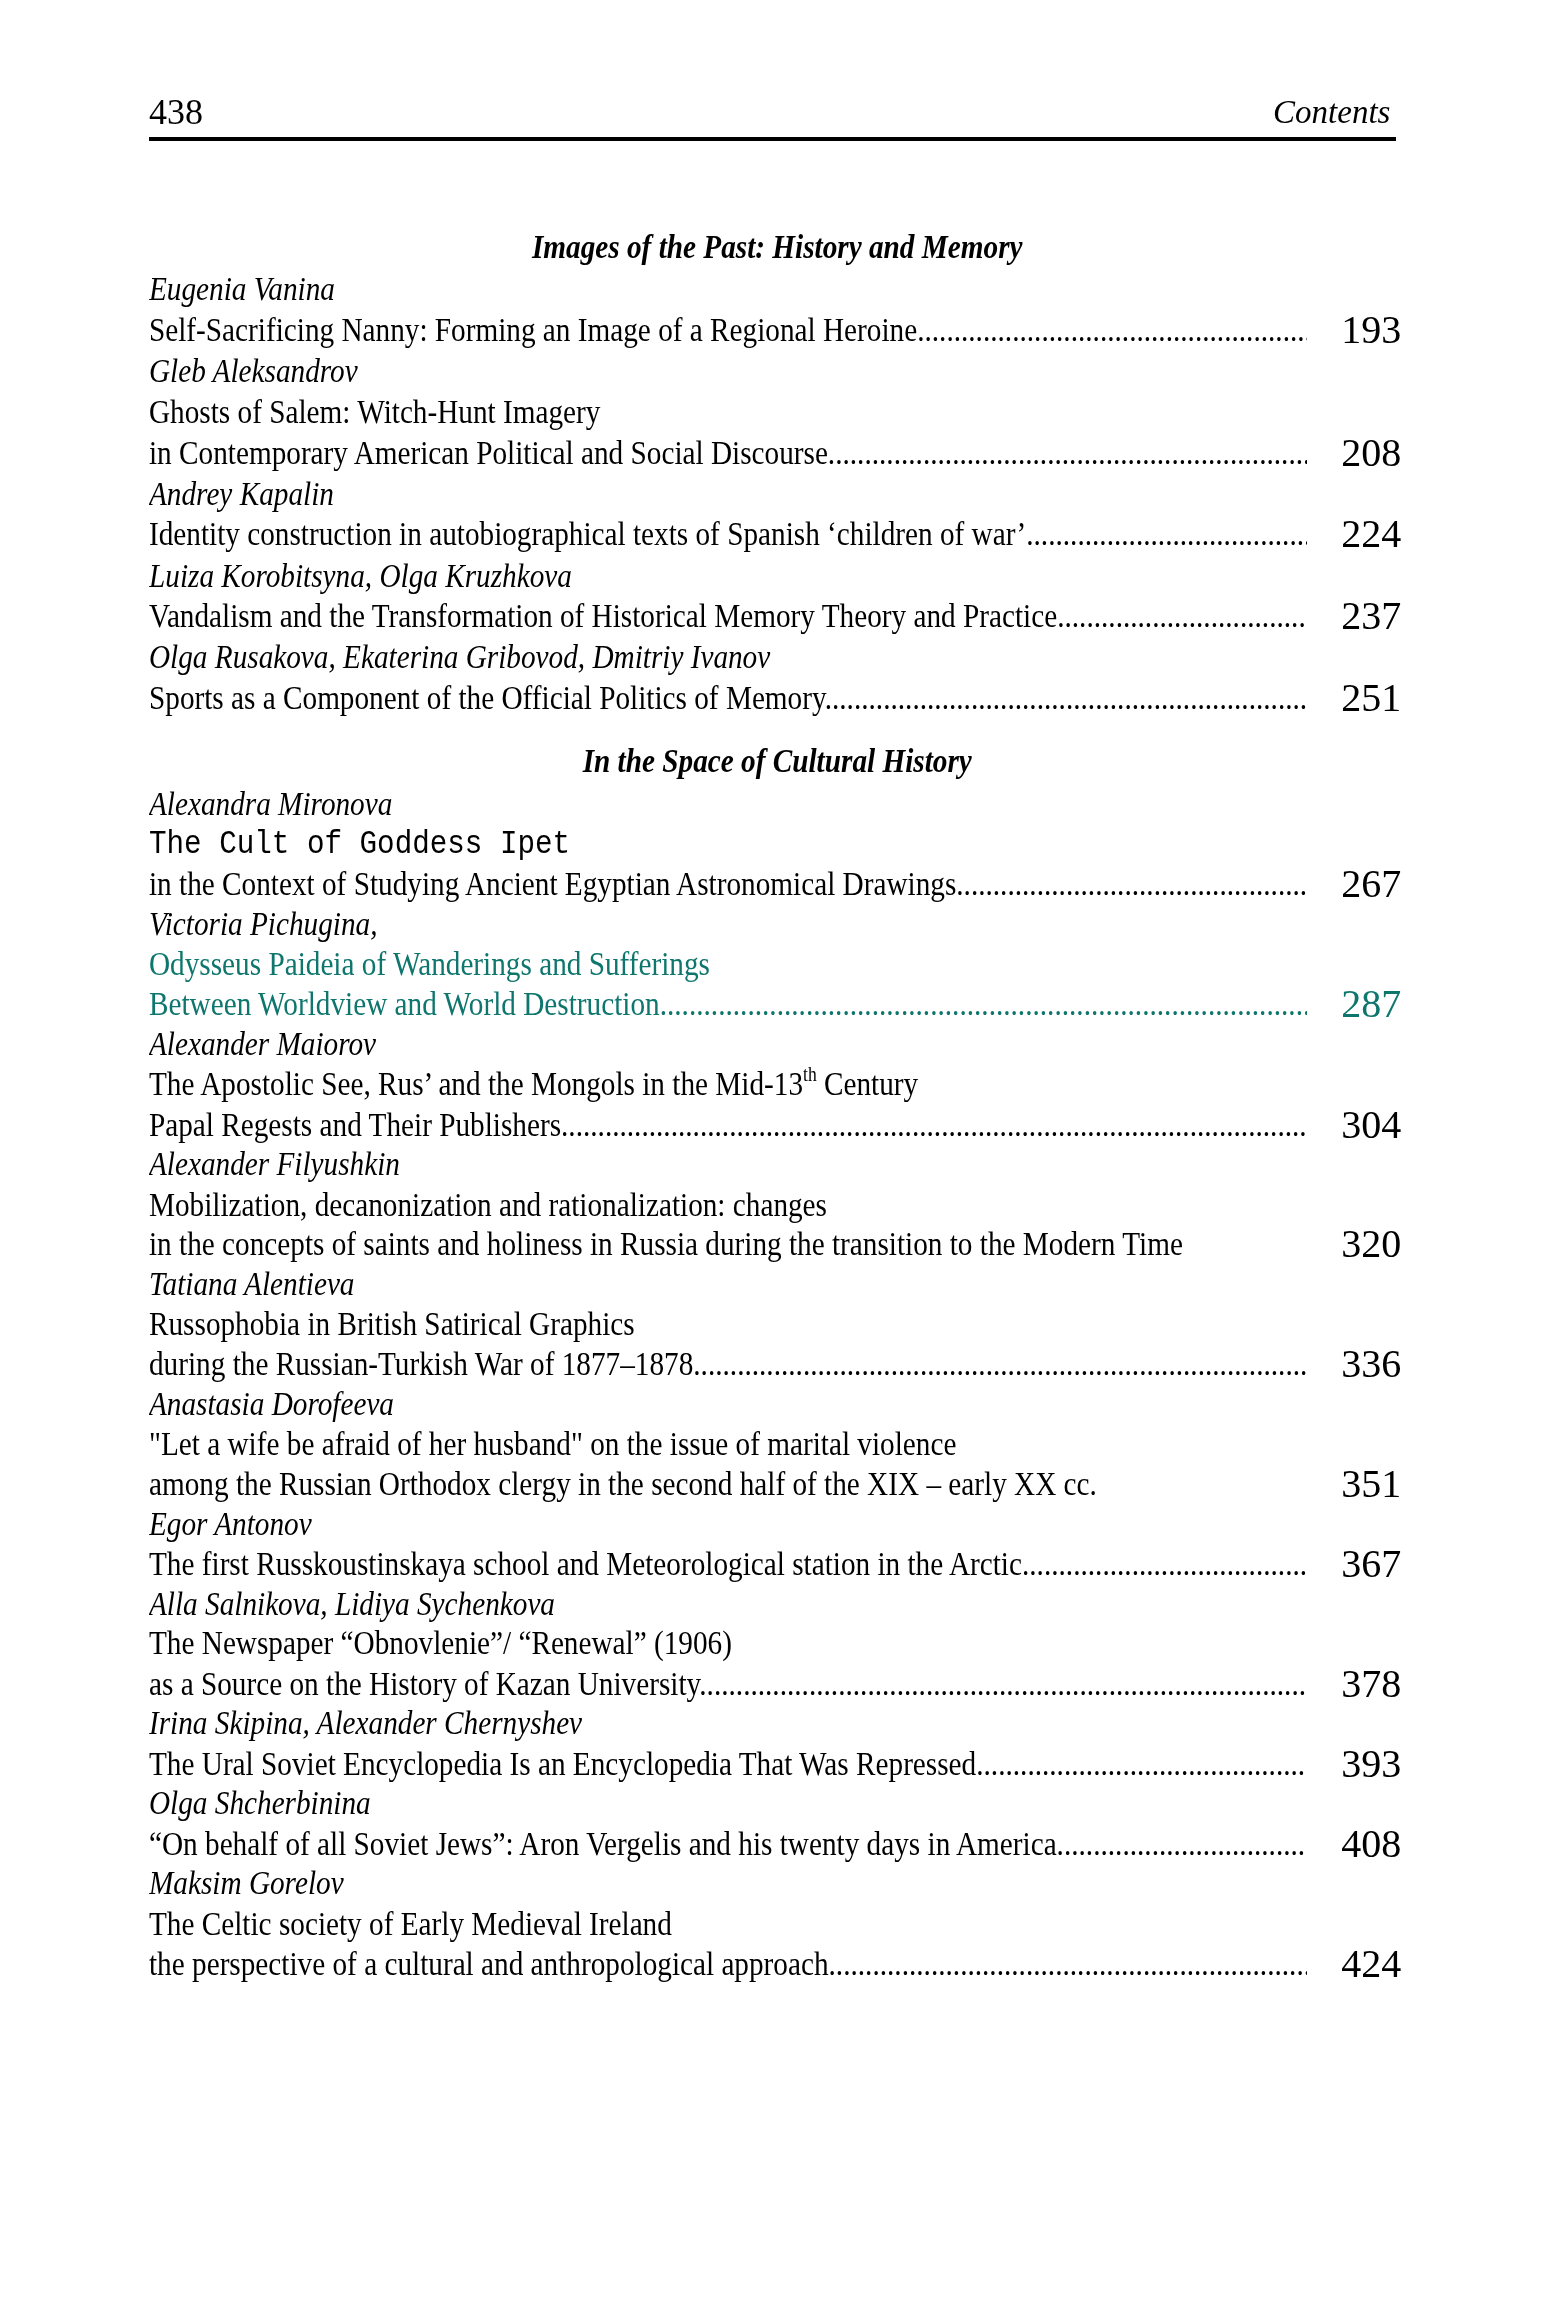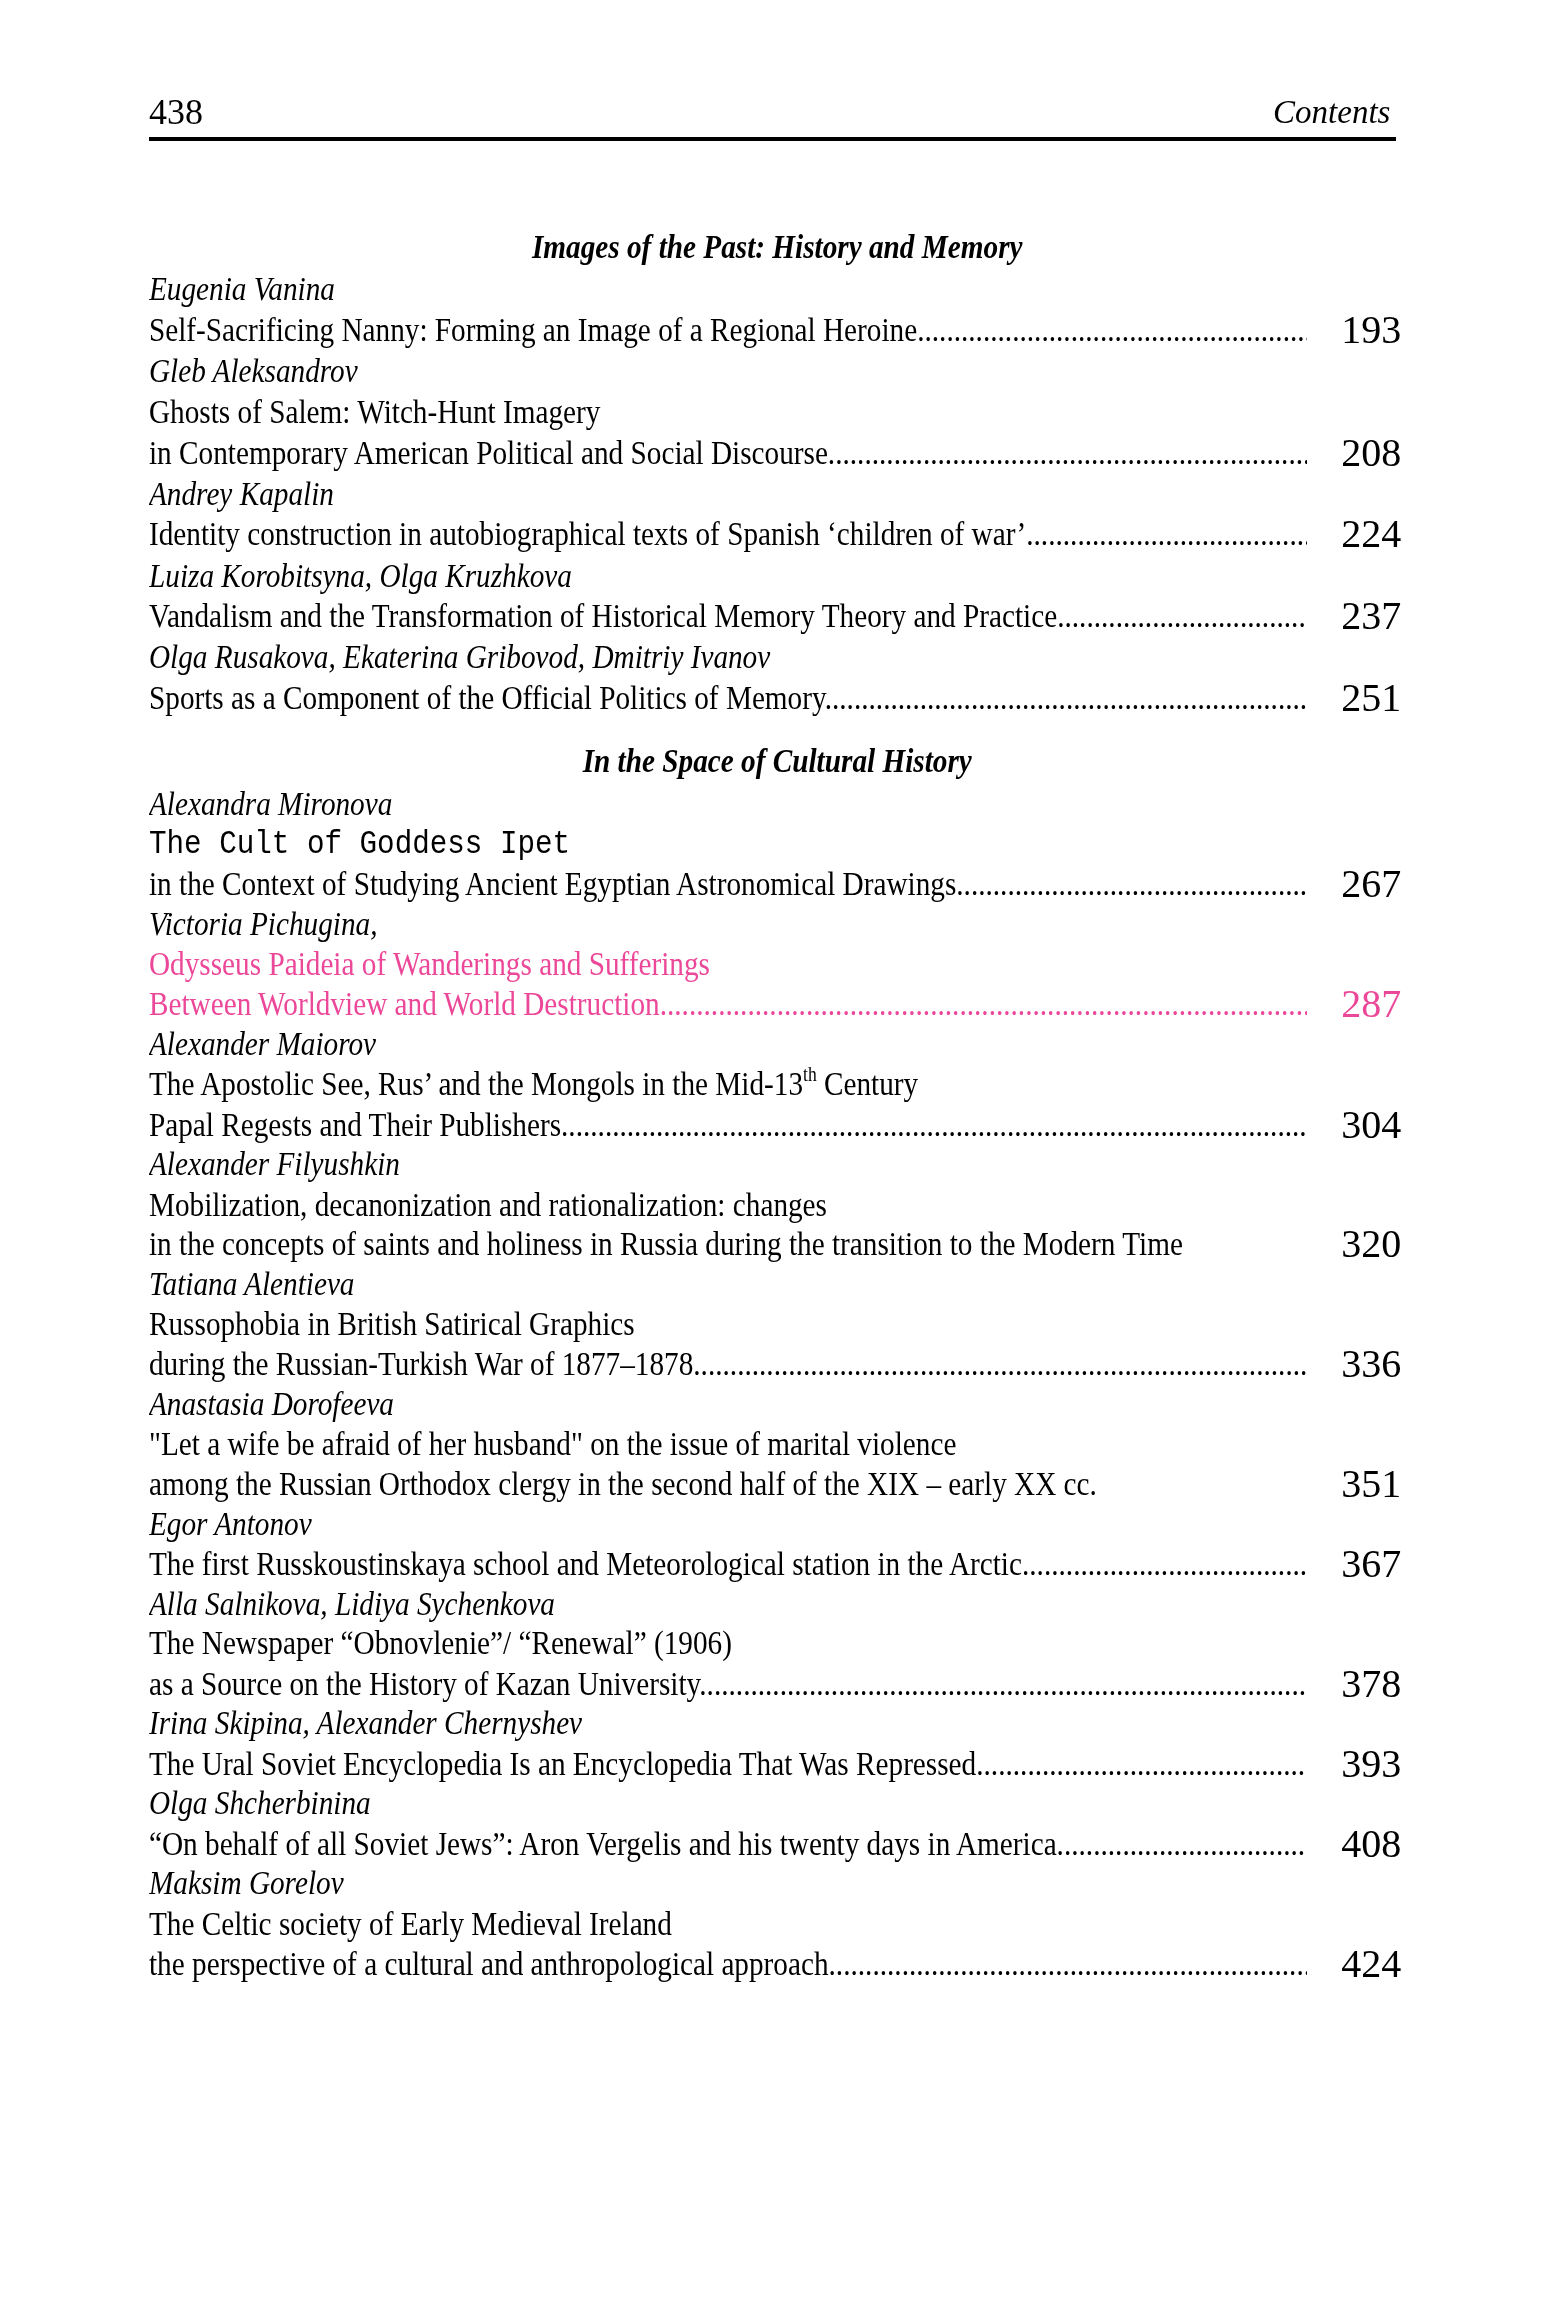--- a/index.html
+++ b/index.html
@@ -11,21 +11,21 @@
   .running-title { position: absolute; right: 5.6px; top: 1.9px; font-size: 33px; line-height: 41px; font-style: italic; }
   .rule { position: absolute; left: 149px; top: 137px; width: 1247px; height: 3.8px; background: #000; }
 
   .toc { position: absolute; left: 149px; top: 0; width: 1256px; }
   .row { position: absolute; left: 0; width: 1256px; height: 40px; }
   .row .txt { position: absolute; left: 0; top: 0; height: 40px; width: 1158px; overflow: hidden;
               white-space: nowrap; font-size: 34px; line-height: 40px; }
   .row .txt .inner { display: inline-block; transform: scaleX(0.86); transform-origin: left center; white-space: nowrap; width: 1347px; overflow: hidden; }
   .row.author .txt { font-style: italic; }
   .row .pg { position: absolute; right: 3.8px; top: 0; font-size: 40px; line-height: 40px; }
-  .row.gray .txt, .row.gray .pg { color: #ec4899; }
+  .row.gray .txt, .row.gray .pg { color: #0f766e; }
   .heading { position: absolute; left: 0; width: 1256px; text-align: center; font-size: 34px; line-height: 41px;
              font-weight: bold; font-style: italic; }
   .heading .inner { display: inline-block; transform: scaleX(0.86); }
   sup { font-size: 60%; line-height: 0; vertical-align: 0.7em; }
   .dots { letter-spacing: 0px; }
 </style>
 </head>
 <body>
 
 <div class="page">

